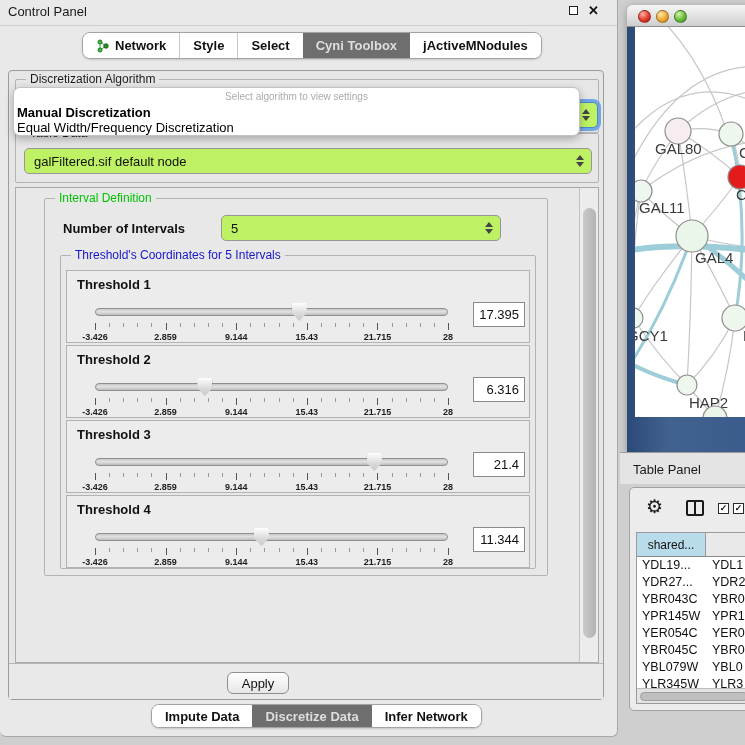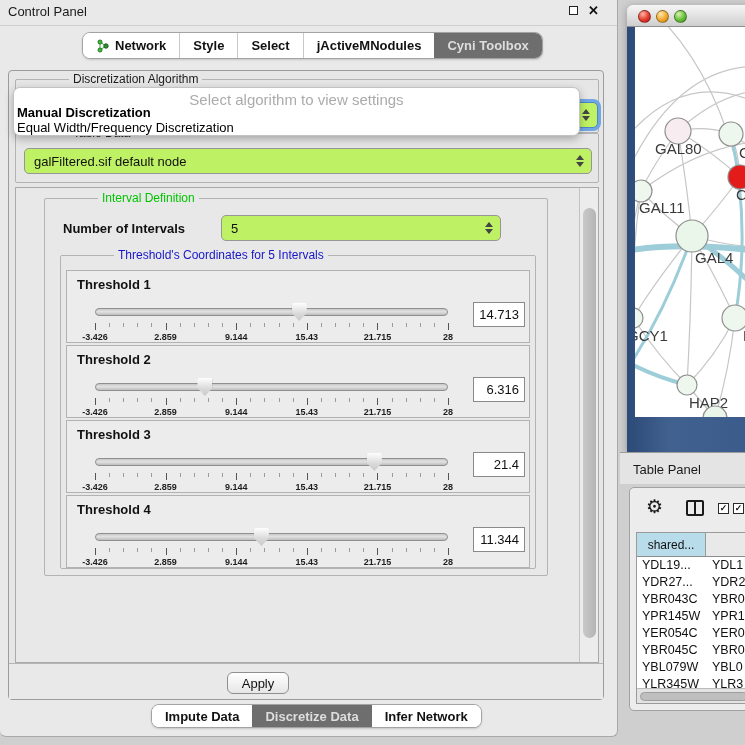--- a/index.html
+++ b/index.html
@@ -23,21 +23,21 @@
   .tab { display:flex; align-items:center; gap:5px; padding:0 13px; font-size:13px; font-weight:bold; color:#111; background:#fff; white-space:nowrap; }
   .tab + .tab { border-left:1px solid #c9c9c9; }
   .tab.selected { background:#6e6e6e; color:#dedede; border-left:none; }
   .tab.selected + .tab { border-left:none; }
   .net-tab-icon { width:14px; height:14px; }
 
   
   .outer-panel { position:absolute; left:8px; top:70px; width:596px; height:630px; background:#e6e6e6;
                  border:1px solid #9c9c9c; border-radius:4px; }
   .group { position:absolute; border:1px solid #b3b3b3; border-radius:2px; }
-  .g-title { position:absolute; top:-8px; left:10px; background:#e6e6e6; padding:0 4px; font-size:12px; line-height:15px;margin-left:43px; }
+  .g-title { position:absolute; top:-8px; left:10px; background:#e6e6e6; padding:0 4px; font-size:12px; line-height:15px; }
   .g-title.dark { color:#1c1c1c; }
   .g-title.green { color:#00c400; }
   .g-title.blue { color:#1616c8; }
 
   .g-algo  { left:6px; top:8px;  width:584px; height:54px; }
   .g-table { left:6px; top:62px; width:584px; height:50px; }
 
   .combobox { position:absolute; background:#bef264; border:1px solid #969696; border-radius:5px; height:26px;
               display:flex; align-items:center; padding-left:9px; font-size:13px; color:#111; }
   .combo-stepper { position:absolute; right:7px; top:50%; transform:translateY(-50%); display:flex; flex-direction:column; gap:2px; }
@@ -80,21 +80,21 @@
   .v-scrollbar { position:absolute; right:0; top:0; bottom:0; width:19px; background:#ececec; border-left:1px solid #c2c2c2; }
   .v-thumb { position:absolute; left:3px; top:20px; width:13px; height:430px; background:linear-gradient(90deg,#c9c9c9,#b4b4b4); border-radius:7px; }
 
   .apply-row { position:absolute; left:0; top:592px; width:594px; height:36px; border-top:1px solid #b5b5b5; background:#e9e9e9; }
   .apply-btn { position:absolute; left:218px; top:8px; width:62px; height:22px; background:linear-gradient(#ffffff,#e6e6e6);
                border:1px solid #8f8f8f; border-radius:6px; font-size:13px; font-family:"Liberation Sans",sans-serif; color:#111; }
 
   
   .popup { position:absolute; left:13px; top:87px; width:567px; height:49px; background:#fff; border:1px solid #c3c3c3;
            border-radius:7px; box-shadow:0 3px 8px rgba(0,0,0,.28); z-index:50; }
-  .popup-hint { position:absolute; left:0; right:0; top:3px; text-align:center; color:#ababab; font-size:15px; }
+  .popup-hint { position:absolute; left:0; right:0; top:3px; text-align:center; color:#ababab; font-size:10px; }
   .popup-opt { position:absolute; left:3px; font-size:13px; color:#000; white-space:nowrap; }
   .popup-opt.o0 { top:17px; font-weight:bold; }
   .popup-opt.o1 { top:32px; }
 
   
   .net-window { position:absolute; left:627px; top:5px; width:140px; height:447px; border-radius:6px 6px 0 0; box-shadow:0 2px 8px rgba(0,0,0,.3); }
   .net-titlebar { position:absolute; left:0; top:0; right:0; height:22px; border-radius:6px 6px 0 0;
                   background:linear-gradient(#f6f6f6,#cfcfcf); border-bottom:1px solid #8e8e8e; }
   .tlight { position:absolute; top:5px; width:13px; height:13px; border-radius:50%; border:1px solid rgba(0,0,0,.35); }
   .tl-red    { left:11px; background:radial-gradient(circle at 35% 28%, #ffb3a6, #e23a2c 55%, #a81a0f); }
@@ -151,25 +151,25 @@
           <circle cx="10" cy="7" r="2.2" fill="#2f8f2f" stroke="#1d5f1d"></circle>
         </svg>
         <span>Network</span>
       </div>
       <div class="tab">
           <span>Style</span>
         </div>
       <div class="tab">
           <span>Select</span>
         </div>
+      <div class="tab selected">
+          <span>Cyni Toolbox</span>
+        </div>
       <div class="tab">
           <span>jActiveMNodules</span>
-        </div>
-      <div class="tab selected">
-          <span>Cyni Toolbox</span>
         </div>
     </div>
 
     <div class="outer-panel">
 
       <div class="group g-algo">
         <span class="g-title dark">Discretization Algorithm</span>
         <div class="combobox cb-algo">
           <span class="combo-stepper">
               <span class="arrow-up"></span>
@@ -240,21 +240,21 @@
                   </div>
                   <div class="tick-labels">
                     <span style="left: 0%;">-3.426</span>
                     <span style="left: 20%;">2.859</span>
                     <span style="left: 40%;">9.144</span>
                     <span style="left: 60%;">15.43</span>
                     <span style="left: 80%;">21.715</span>
                     <span style="left: 100%;">28</span>
                   </div>
               </div>
-              <div class="th-value">14.713</div>
+              <div class="th-value">17.395</div>
             </div>
 
             <div class="th-panel p1">
               <div class="th-label">Threshold 2</div>
               <div class="slider">
                 <div class="track"></div>
                 <div class="thumb" style="left: calc(30.9998% - 7px);"></div>
                 <div class="ticks">
                     <span class="major" style="left: 0%;"></span>
                     <span style="left: 4%;"></span>

